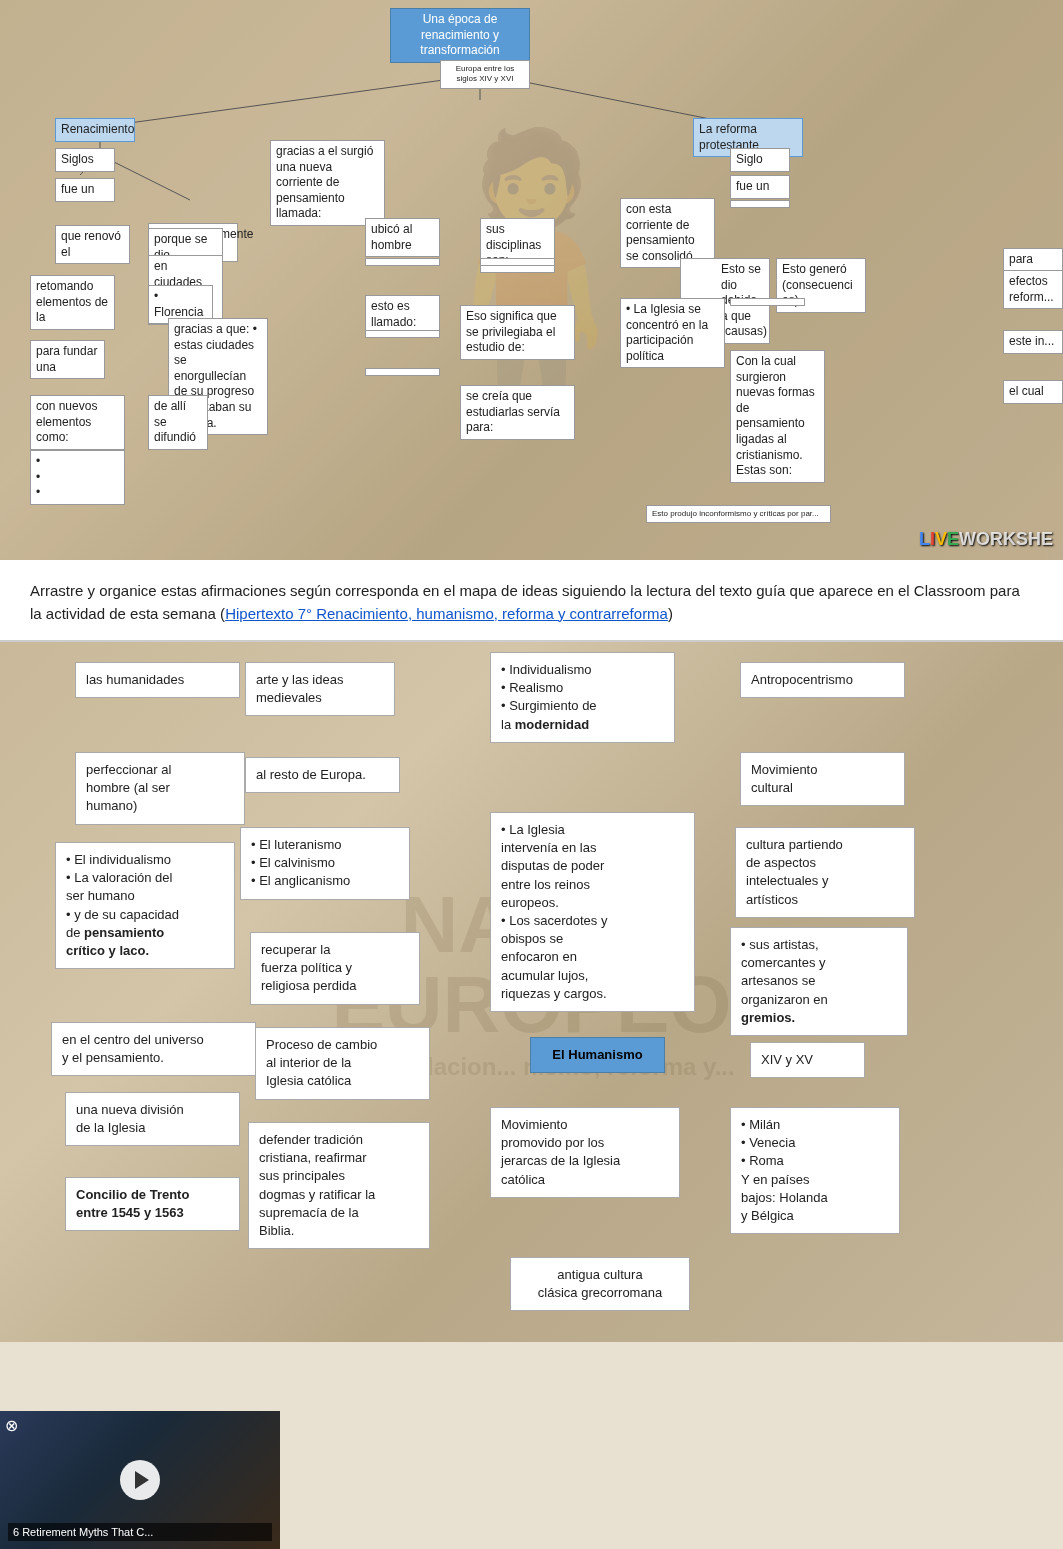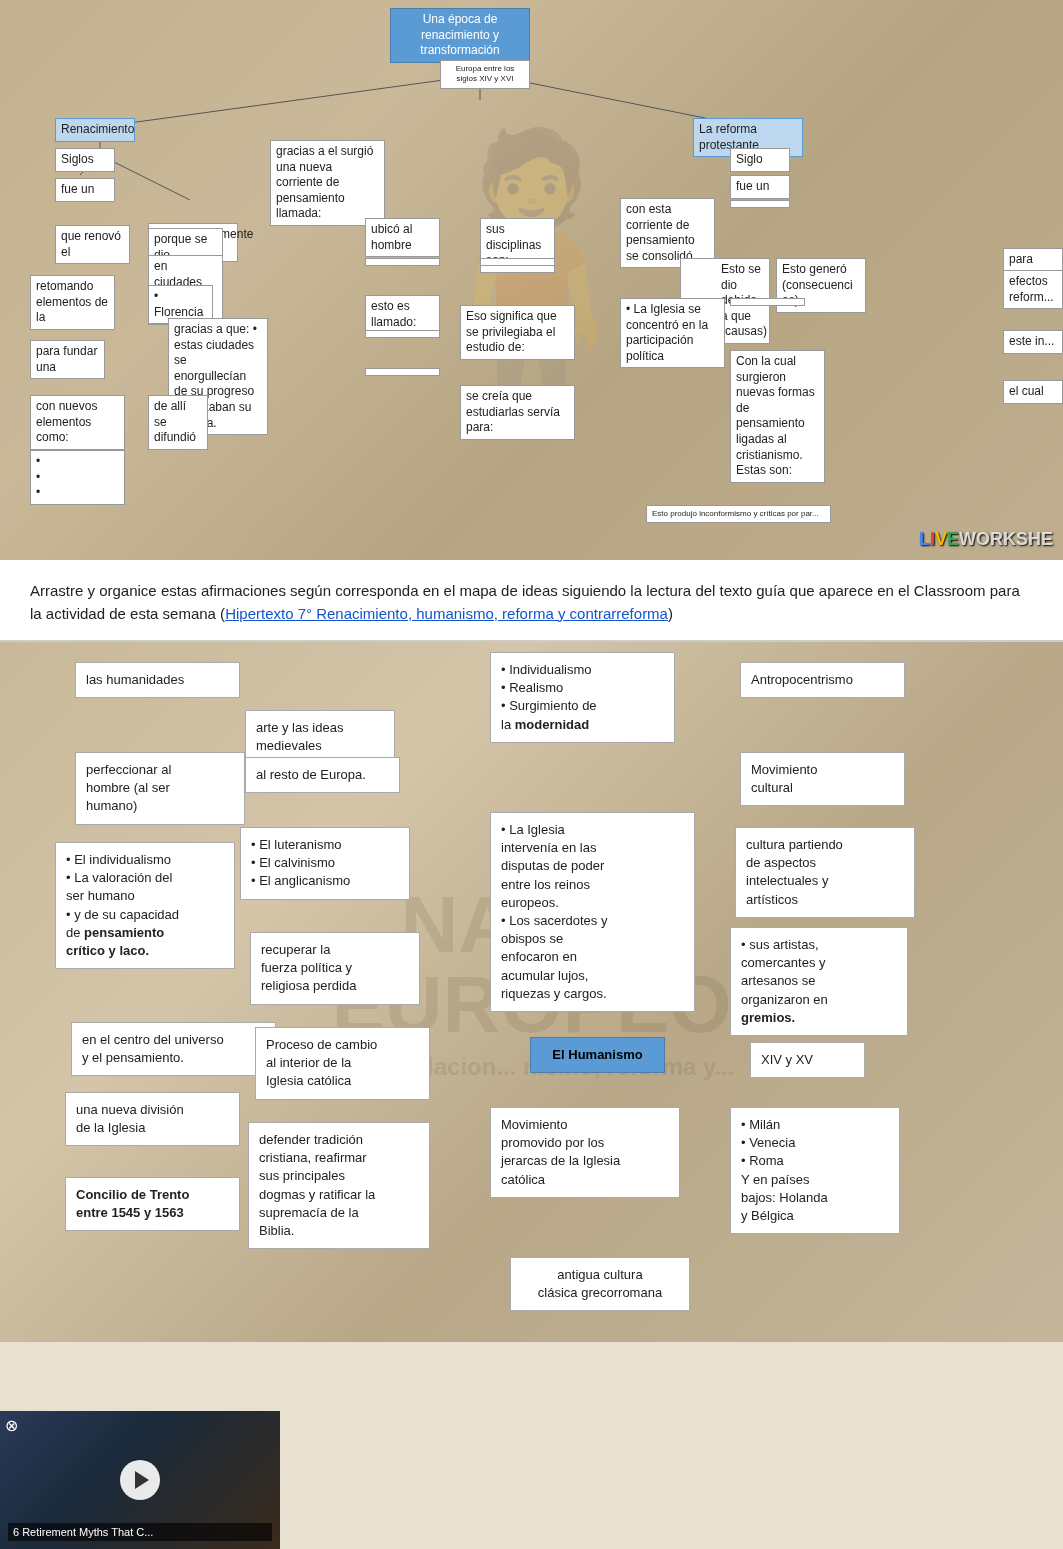--- a/index.html
+++ b/index.html
@@ -338,34 +338,34 @@
 <div class="bottom-section">
 
   <div class="bottom-bg-text">
     <div>NACIM</div>
     <div>EUROPEO</div>
     <div style="font-size:24px; margin-top:10px;">temas relacion...
 nismo, reforma y...</div>
   </div>
 
   <div class="drag-item" style="left:75px; top:20px; width:165px;">las humanidades</div>
-  <div class="drag-item" style="left:245px; top:20px; width:150px;margin-top:48px;">arte y las ideas<br>medievales</div>
+  <div class="drag-item" style="left:245px; top:20px; width:150px;">arte y las ideas<br>medievales</div>
   <div class="drag-item" style="left:490px; top:10px; width:185px;">• Individualismo<br>• Realismo<br>• Surgimiento de<br>la <strong>modernidad</strong></div>
   <div class="drag-item" style="left:740px; top:20px; width:165px;">Antropocentrismo</div>
 
   <div class="drag-item" style="left:75px; top:110px; width:170px;">perfeccionar al<br>hombre (al ser<br>humano)</div>
   <div class="drag-item" style="left:245px; top:115px; width:155px;">al resto de Europa.</div>
   <div class="drag-item" style="left:740px; top:110px; width:165px;">Movimiento<br>cultural</div>
 
   <div class="drag-item" style="left:55px; top:200px; width:180px;">• El individualismo<br>• La valoración del<br>ser humano<br>• y de su capacidad<br>de <strong>pensamiento<br>crítico y laco.</strong></div>
   <div class="drag-item" style="left:240px; top:185px; width:170px;">• El luteranismo<br>• El calvinismo<br>• El anglicanismo</div>
   <div class="drag-item" style="left:490px; top:170px; width:205px;">• La Iglesia<br>intervenía en las<br>disputas de poder<br>entre los reinos<br>europeos.<br>• Los sacerdotes y<br>obispos se<br>enfocaron en<br>acumular lujos,<br>riquezas y cargos.</div>
   <div class="drag-item" style="left:735px; top:185px; width:180px;">cultura partiendo<br>de aspectos<br>intelectuales y<br>artísticos</div>
 
-  <div class="drag-item" style="left:71px; top:380px; width:205px;">en el centro del universo<br>y el pensamiento.</div>
+  <div class="drag-item" style="left:51px; top:380px; width:205px;">en el centro del universo<br>y el pensamiento.</div>
   <div class="drag-item" style="left:250px; top:290px; width:170px;">recuperar la<br>fuerza política y<br>religiosa perdida</div>
   <div class="drag-item" style="left:65px; top:450px; width:175px;">una nueva división<br>de la Iglesia</div>
 
   <div class="drag-item" style="left:730px; top:285px; width:178px;">• sus artistas,<br>comercantes y<br>artesanos se<br>organizaron en<br><strong>gremios.</strong></div>
   <div class="drag-item" style="left:255px; top:385px; width:175px;">Proceso de cambio<br>al interior de la<br>Iglesia católica</div>
   <div class="drag-item highlighted" style="left:530px; top:395px; width:135px; text-align:center;">El Humanismo</div>
   <div class="drag-item" style="left:750px; top:400px; width:115px;">XIV y XV</div>
 
   <div class="drag-item" style="left:65px; top:535px; width:175px;"><strong>Concilio de Trento<br>entre 1545 y 1563</strong></div>
   <div class="drag-item" style="left:248px; top:480px; width:182px;">defender tradición<br>cristiana, reafirmar<br>sus principales<br>dogmas y ratificar la<br>supremacía de la<br>Biblia.</div>

